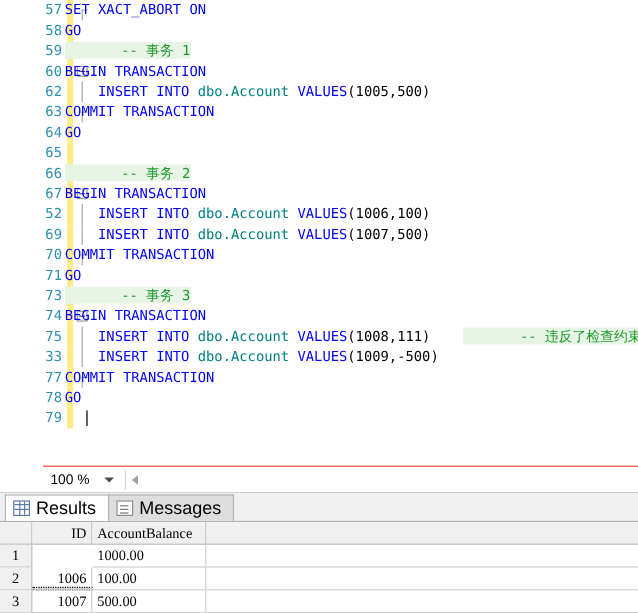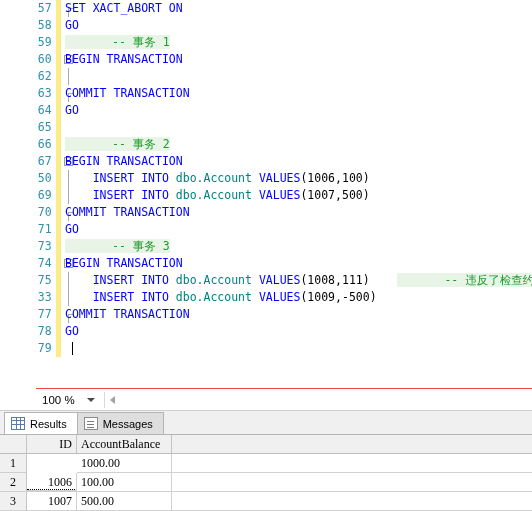--- a/index.html
+++ b/index.html
@@ -43,21 +43,21 @@
     letter-spacing: 0.2px;
   }
   .change-bar {
     position: absolute;
     left: 56px; top: 0;
     width: 5px; height: 17px;
     background: #fbec88;
   }
   .code-text {
     position: absolute;
-    left: 65px; top: 0;
+    left: 54px; top: 0;
     white-space: pre;
   }
   
   .fold-box {
     position: absolute;
     left: 64px; top: 4px;
     width: 9px; height: 9px;
     border: 1px solid #9b9b9b;
     background: #ffffff;
   }
@@ -159,21 +159,21 @@
     align-items: flex-end;
     padding-left: 4px;
     border-bottom: 1px solid #b4b4b4;
   }
   .tab {
     height: 22px;
     display: flex;
     align-items: center;
     gap: 5px;
     padding: 0 10px 0 6px;
-    font-size: 11px;
+    font-size: 15px;
     color: #000;
     border: 1px solid #b4b4b4;
     border-bottom: none;
     margin-right: -1px;
     background: #dedede;
     font-family: "Liberation Sans", sans-serif;
   }
   .tab.active {
     background: #ffffff;
     position: relative;
@@ -260,27 +260,27 @@
 </head>
 <body>
 
 <div id="app">
 
   <div class="editor" id="editor">
       <div class="code-line"><span class="gutter-num">57</span><span class="change-bar"></span><span class="fold-elbow-bottom"></span><span class="fold-elbow-foot"></span><span class="code-text"><span class="kw">SET XACT_ABORT ON</span></span></div>
       <div class="code-line"><span class="gutter-num">58</span><span class="change-bar"></span><span class="code-text"><span class="kw">GO</span></span></div>
       <div class="code-line"><span class="gutter-num">59</span><span class="change-bar"></span><span class="code-text"><span class="cmt">-- 事务 1</span></span></div>
       <div class="code-line"><span class="gutter-num">60</span><span class="change-bar"></span><span class="fold-box"></span><span class="code-text"><span class="kw">BEGIN TRANSACTION</span></span></div>
-      <div class="code-line"><span class="gutter-num">62</span><span class="change-bar"></span><span class="fold-line"></span></div>
+      <div class="code-line"><span class="gutter-num">62</span><span class="change-bar"></span><span class="fold-line"></span><span class="code-text"><span class="kw">    INSERT INTO </span><span class="sch">dbo.Account</span><span class="kw"> VALUES</span><span class="punc">(1005,500)</span></span></div>
       <div class="code-line"><span class="gutter-num">63</span><span class="change-bar"></span><span class="fold-elbow-bottom"></span><span class="fold-elbow-foot"></span><span class="code-text"><span class="kw">COMMIT TRANSACTION</span></span></div>
       <div class="code-line"><span class="gutter-num">64</span><span class="change-bar"></span><span class="code-text"><span class="kw">GO</span></span></div>
       <div class="code-line"><span class="gutter-num">65</span><span class="change-bar"></span><span class="code-text"></span></div>
       <div class="code-line"><span class="gutter-num">66</span><span class="change-bar"></span><span class="code-text"><span class="cmt">-- 事务 2</span></span></div>
       <div class="code-line"><span class="gutter-num">67</span><span class="change-bar"></span><span class="fold-box"></span><span class="code-text"><span class="kw">BEGIN TRANSACTION</span></span></div>
-      <div class="code-line"><span class="gutter-num">50</span><span class="change-bar"></span><span class="fold-line"></span><span class="code-text"><span class="kw">    INSERT INTO </span><span class="sch">dbo.Account</span><span class="kw"> VALUES</span><span class="punc">(1006,100)</span></span></div>
+      <div class="code-line"><span class="gutter-num">52</span><span class="change-bar"></span><span class="fold-line"></span><span class="code-text"><span class="kw">    INSERT INTO </span><span class="sch">dbo.Account</span><span class="kw"> VALUES</span><span class="punc">(1006,100)</span></span></div>
       <div class="code-line"><span class="gutter-num">69</span><span class="change-bar"></span><span class="fold-line"></span><span class="code-text"><span class="kw">    INSERT INTO </span><span class="sch">dbo.Account</span><span class="kw"> VALUES</span><span class="punc">(1007,500)</span></span></div>
       <div class="code-line"><span class="gutter-num">70</span><span class="change-bar"></span><span class="fold-elbow-bottom"></span><span class="fold-elbow-foot"></span><span class="code-text"><span class="kw">COMMIT TRANSACTION</span></span></div>
       <div class="code-line"><span class="gutter-num">71</span><span class="change-bar"></span><span class="code-text"><span class="kw">GO</span></span></div>
       <div class="code-line"><span class="gutter-num">73</span><span class="change-bar"></span><span class="code-text"><span class="cmt">-- 事务 3</span></span></div>
       <div class="code-line"><span class="gutter-num">74</span><span class="change-bar"></span><span class="fold-box"></span><span class="code-text"><span class="kw">BEGIN TRANSACTION</span></span></div>
       <div class="code-line"><span class="gutter-num">75</span><span class="change-bar"></span><span class="fold-line"></span><span class="code-text"><span class="kw">    INSERT INTO </span><span class="sch">dbo.Account</span><span class="kw"> VALUES</span><span class="punc">(1008,111)</span><span class="plain">    </span><span class="cmt">-- 违反了检查约束</span></span></div>
       <div class="code-line"><span class="gutter-num">33</span><span class="change-bar"></span><span class="fold-line"></span><span class="code-text"><span class="kw">    INSERT INTO </span><span class="sch">dbo.Account</span><span class="kw"> VALUES</span><span class="punc">(1009,-500)</span></span></div>
       <div class="code-line"><span class="gutter-num">77</span><span class="change-bar"></span><span class="fold-elbow-bottom"></span><span class="fold-elbow-foot"></span><span class="code-text"><span class="kw">COMMIT TRANSACTION</span></span></div>
       <div class="code-line"><span class="gutter-num">78</span><span class="change-bar"></span><span class="code-text"><span class="kw">GO</span></span></div>
       <div class="code-line"><span class="gutter-num">79</span><span class="change-bar"></span><span class="caret"></span><span class="code-text"></span></div>

